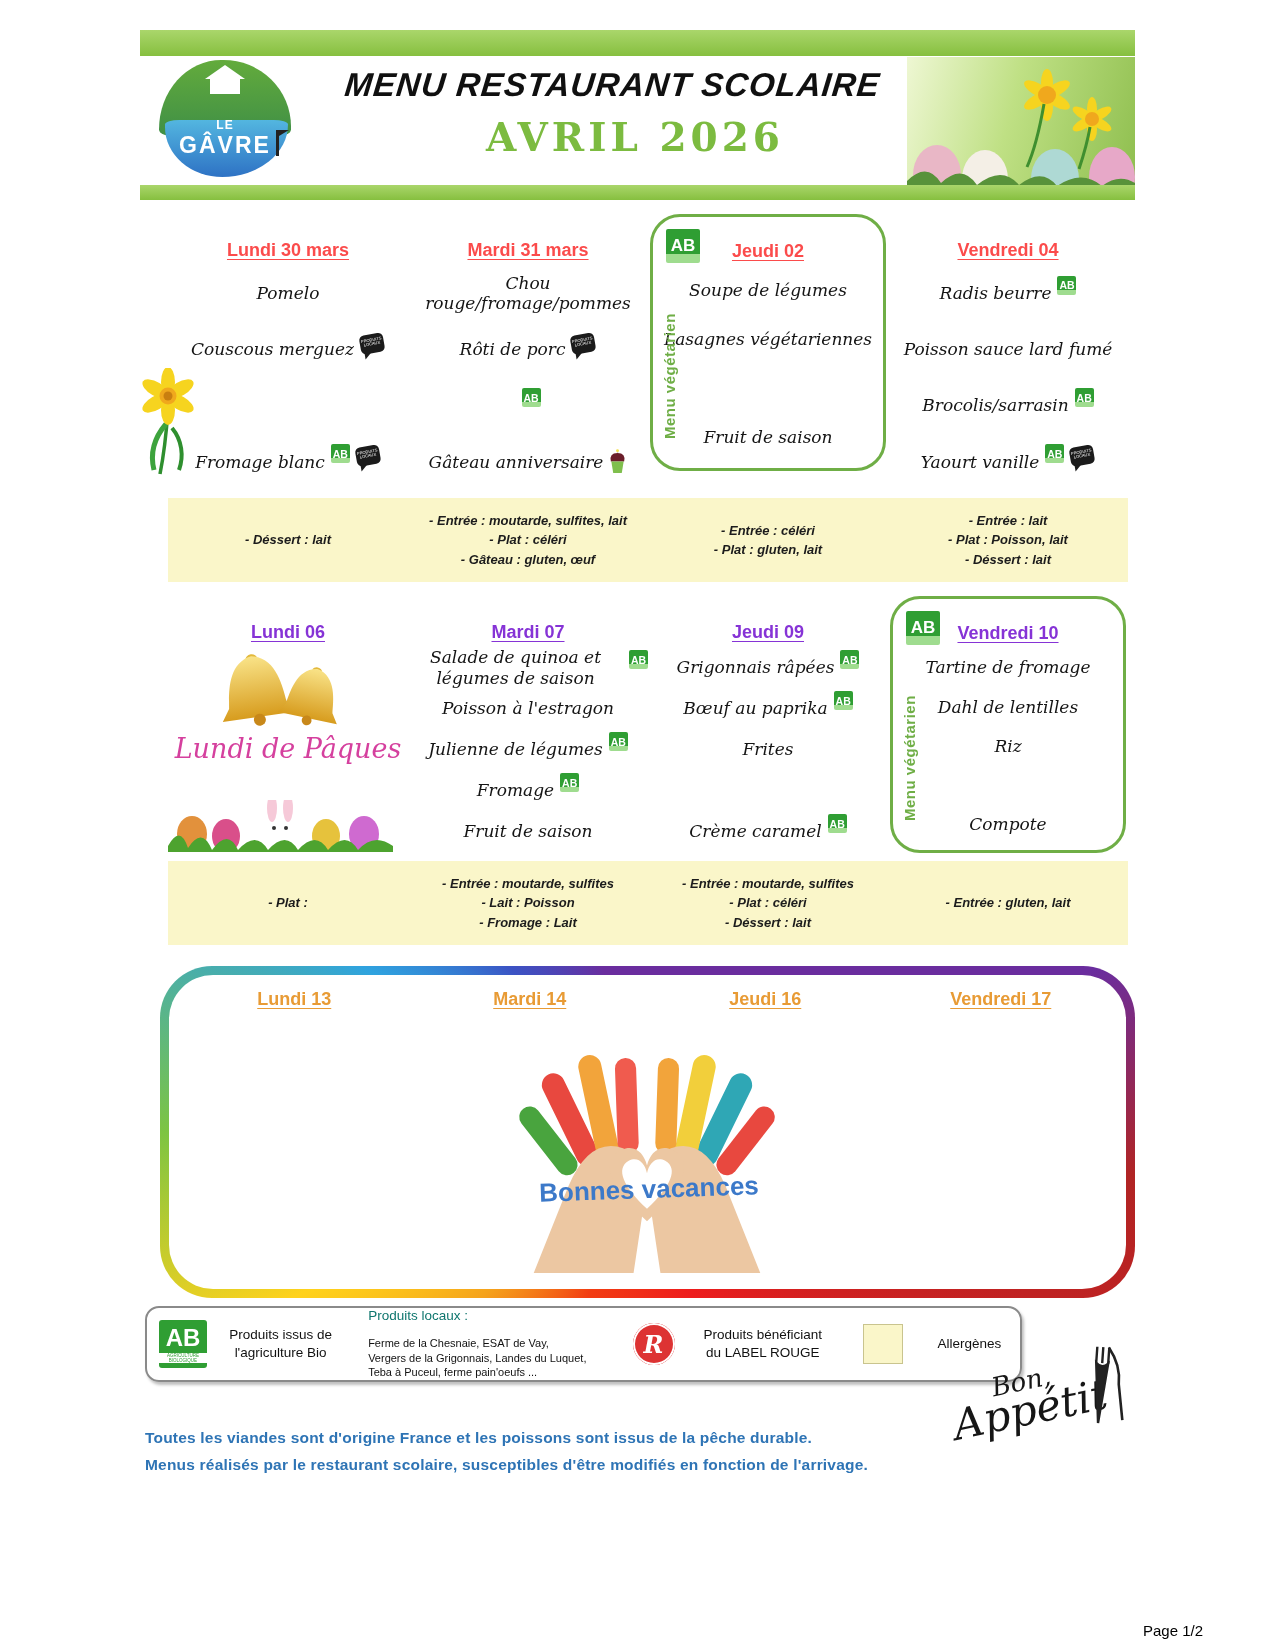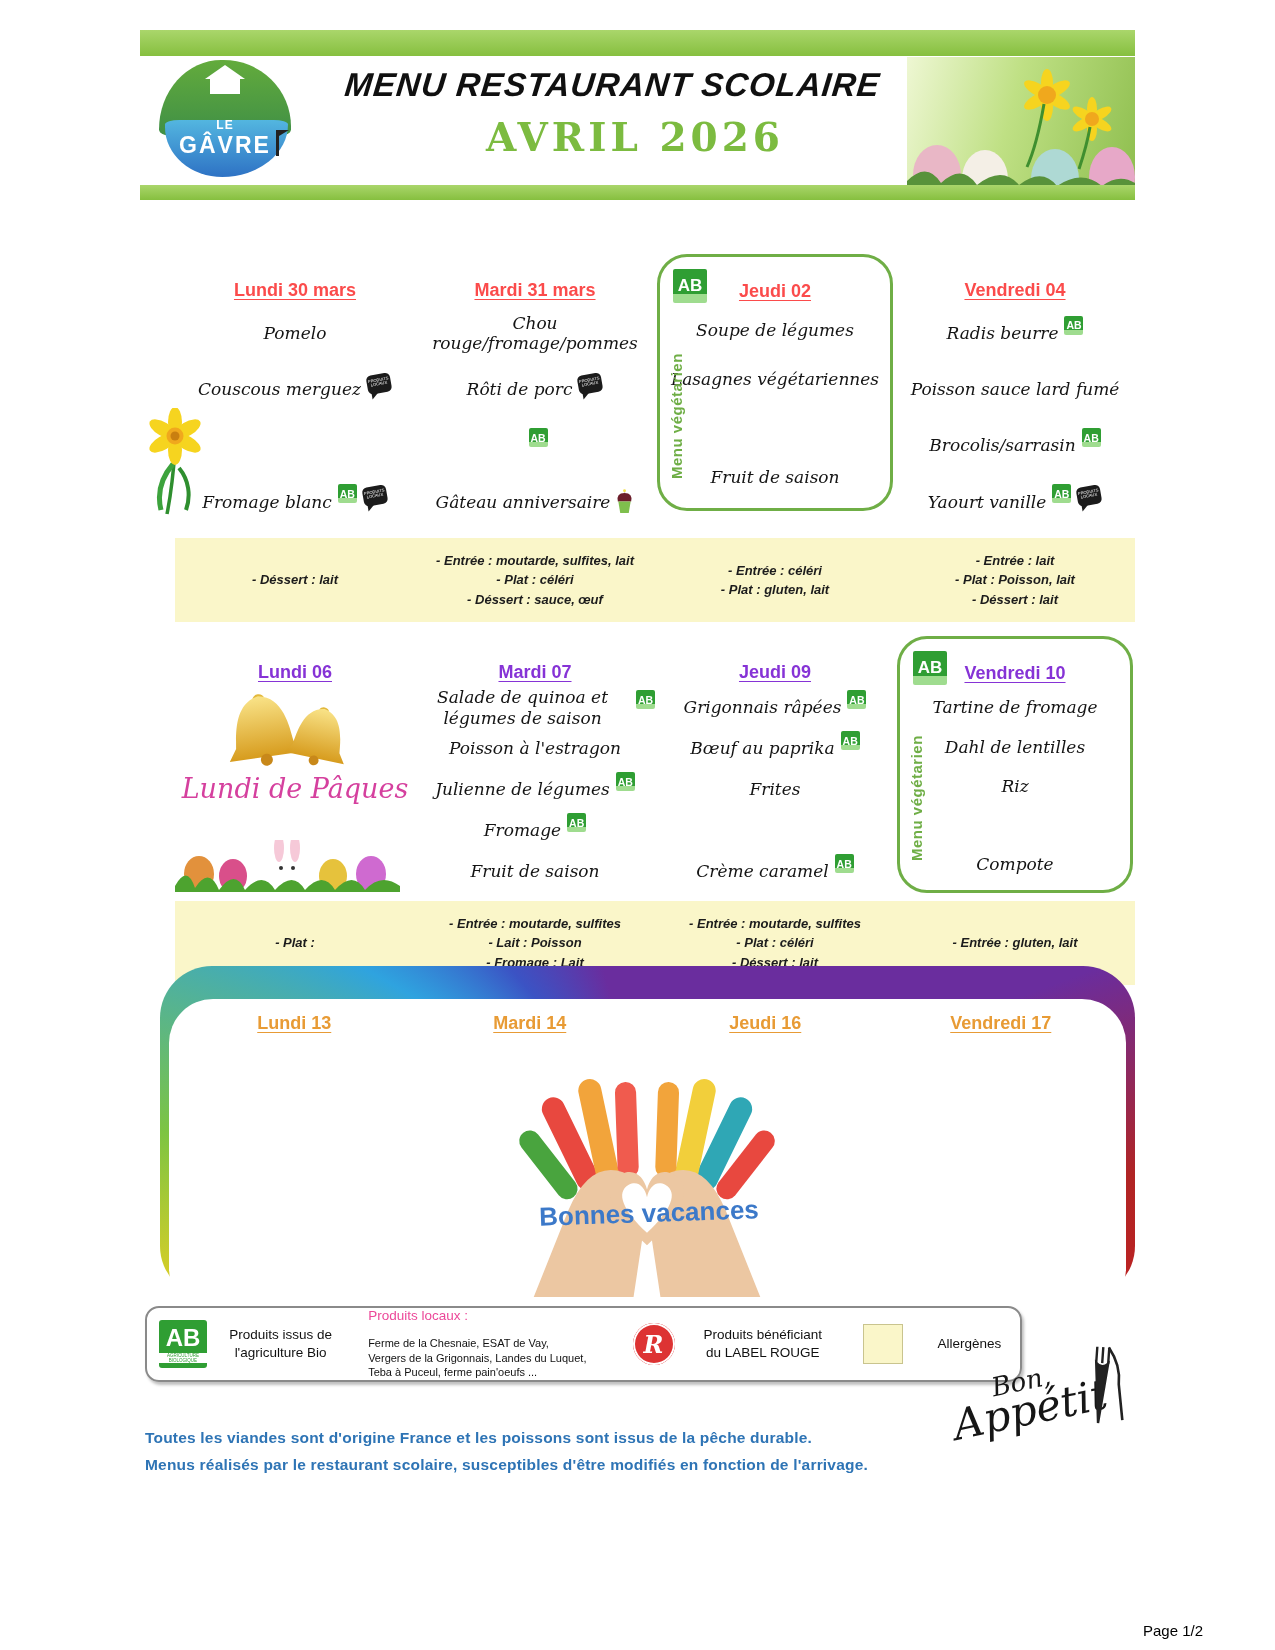--- a/index.html
+++ b/index.html
@@ -28,21 +28,21 @@
   .flag:before{content:"";position:absolute;left:3px;top:0;border-top:6px solid #222;border-right:10px solid transparent;}
   .title{position:absolute;left:205px;top:10px;width:530px;text-align:center;
          font-size:33px;font-weight:900;font-style:italic;letter-spacing:1px;
          transform:skewX(-6deg);color:#101010;white-space:nowrap;}
   .month{position:absolute;left:330px;top:58px;width:330px;text-align:center;color:#7cbb40;
          font-family:"DejaVu Serif",serif;font-size:39px;font-weight:bold;letter-spacing:4px;}
   .photo{position:absolute;right:0;top:1px;width:228px;height:129px;overflow:hidden;
          background:linear-gradient(105deg,#eef7d3 0%,#bfe084 45%,#8fbf4f 100%);}
 
   
-  .week{position:absolute;left:175px;width:960px;margin-top:40px;}
+  .week{position:absolute;left:168px;width:960px;}
   #wk1{top:228px;}
   #wk2{top:610px;}
   .days{display:flex;}
   .day-col{width:240px;position:relative;}
   .day-header{margin-top:12px;text-align:center;font-size:18px;font-weight:800;
               text-decoration:underline;text-underline-offset:3px;font-family:"Liberation Sans",sans-serif;}
   .items{height:225px;display:flex;flex-direction:column;margin-top:4px;}
   .items.w2{height:205px;}
   .row{flex:1;display:flex;align-items:center;justify-content:center;}
   .item-text{font-family:"DejaVu Serif",serif;font-style:italic;font-size:17px;color:#141414;
@@ -79,39 +79,39 @@
                  align-items:center;min-height:72px;padding:6px 0;}
   .allergen-cell{text-align:center;font-style:italic;font-weight:600;font-size:13px;
                  color:#1c1c1c;line-height:1.5;}
 
   
   .vac{position:absolute;left:160px;top:966px;width:975px;height:332px;border-radius:52px;
        background:conic-gradient(from 0deg,#6a2d9e 0deg,#6a2d9e 70deg,#b02424 95deg,#ee1c1c 165deg,
                   #f23d12 200deg,#f5a21c 225deg,#ffd21c 245deg,#7dc442 270deg,#2fa3df 300deg,
                   #3b53c4 320deg,#6a2d9e 345deg,#6a2d9e 360deg);
        padding:9px;box-sizing:border-box;}
-  .vac-inner{width:100%;height:100%;background:#fff;border-radius:44px;position:relative;overflow:hidden;margin-top:24px;}
+  .vac-inner{width:100%;height:100%;background:#fff;border-radius:44px;position:relative;overflow:hidden;}
   .vac .days{margin:14px auto 0;width:942px;}
   .vac .day-header{color:#e89b35;margin-top:0;}
   .hands{position:absolute;left:268px;top:58px;width:420px;height:240px;}
   .vac-text{position:absolute;left:330px;top:200px;width:300px;text-align:center;
             color:#3c79c9;font-weight:bold;font-size:26px;line-height:1.15;transform:rotate(-2deg);
             font-family:"Liberation Sans",sans-serif;}
 
   
   .legend{position:absolute;left:145px;top:1306px;width:877px;height:76px;border:2px solid #8a8a8a;
           border-radius:14px;display:flex;align-items:center;box-sizing:border-box;
           box-shadow:2px 3px 3px rgba(0,0,0,.25);}
   .leg-ab{width:48px;height:48px;margin-left:12px;background:#2f9e33;color:#fff;flex:none;
           display:flex;flex-direction:column;align-items:center;justify-content:center;border-radius:3px;}
   .leg-ab .ab-big-txt{font-size:24px;font-weight:bold;line-height:1;}
   .leg-ab .ab-sub{font-size:4.5px;background:#fff;color:#2f9e33;width:100%;text-align:center;margin-top:3px;}
   .leg-text{font-size:13.5px;color:#111;line-height:1.3;text-align:center;}
   .leg-local-block{text-align:left;margin-left:14px;}
-  .leg-local-title{font-size:13.5px;color:#ec4899;margin-bottom:13px;}
+  .leg-local-title{font-size:13.5px;color:#0f766e;margin-bottom:13px;}
   .leg-local-line{font-size:11px;color:#111;line-height:1.35;}
   .leg-rouge{width:42px;height:42px;border-radius:50%;background:#dd3333;color:#fff;flex:none;
              display:flex;align-items:center;justify-content:center;
              font-family:"DejaVu Serif",serif;font-style:italic;font-weight:bold;font-size:24px;
              box-shadow:inset 0 0 0 2px #fff,inset 0 0 0 4px #dd3333;}
   .leg-yellow{width:38px;height:38px;background:#faf6c9;border:1px solid #c9c48e;flex:none;}
 
   
   .notes{position:absolute;left:145px;top:1424px;}
   .note-line{color:#2e74b5;font-weight:bold;font-size:15.5px;line-height:27px;letter-spacing:.2px;}
@@ -284,21 +284,21 @@
           </div>
         </div>
       </div>
     <div class="allergen-band">
         <div class="allergen-cell">
           <div>- Déssert : lait</div>
         </div>
         <div class="allergen-cell">
           <div>- Entrée : moutarde, sulfites, lait</div>
           <div>- Plat : céléri</div>
-          <div>- Déssert : sauce, œuf</div>
+          <div>- Gâteau : gluten, œuf</div>
         </div>
         <div class="allergen-cell">
           <div>- Entrée : céléri</div>
           <div>- Plat : gluten, lait</div>
         </div>
         <div class="allergen-cell">
           <div>- Entrée : lait</div>
           <div>- Plat : Poisson, lait</div>
           <div>- Déssert : lait</div>
         </div>

